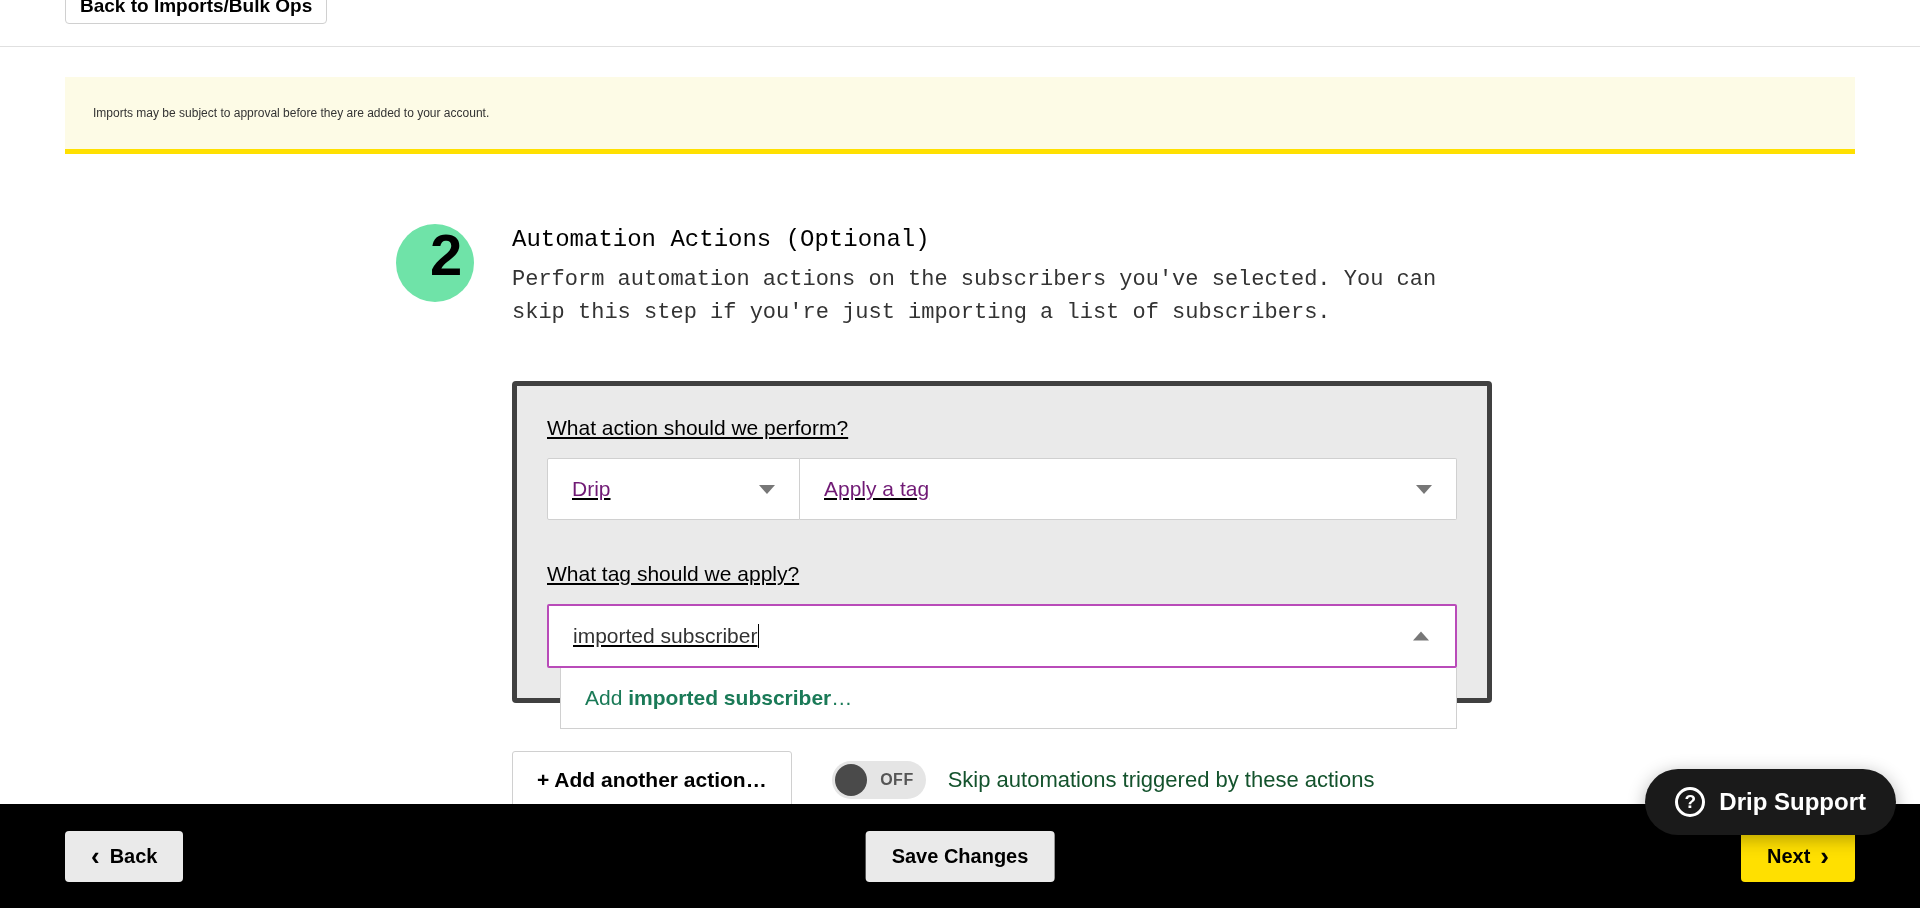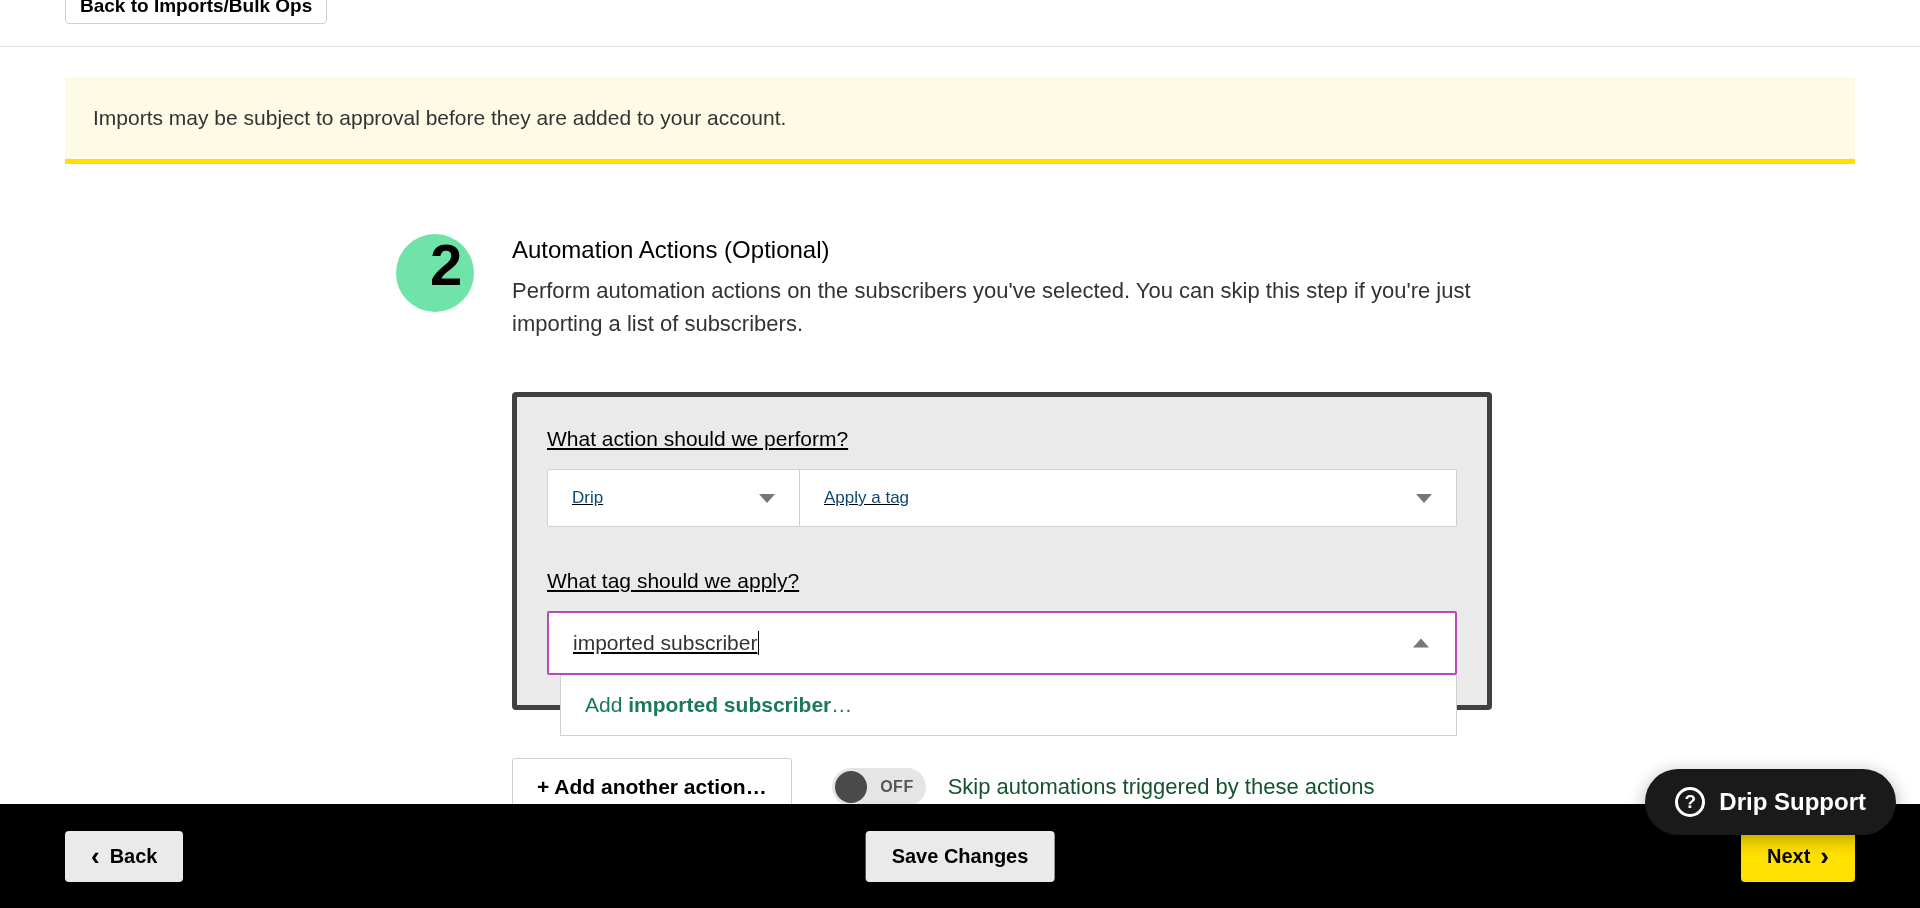--- a/index.html
+++ b/index.html
@@ -32,21 +32,21 @@
 }
 .divider {
   border: none;
   border-top: 1px solid #e0e0e0;
 }
 .notice {
   margin: 30px 65px 0 65px;
   background: #fdfbe6;
   border-bottom: 5px solid #ffe000;
   padding: 29px 28px;
-  font-size: 21px;
+  font-size: 12px;
   color: #333;
 }
 .content {
   max-width: 1200px;
   margin: 70px auto 0 auto;
   padding: 0 40px 140px 40px;
   position: relative;
 }
 .step-header {
   display: flex;
@@ -67,20 +67,21 @@
   font-size: 58px;
   font-weight: 700;
   color: #000;
   left: 34px;
   top: 2px;
   line-height: 1;
 }
 .step-text {
   flex: 1;
   padding-top: 2px;
+  font-family: Liberation Mono, monospace;
 }
 .step-title {
   font-size: 24px;
   font-weight: 500;
   color: #000;
   margin-bottom: 10px;
 }
 .step-desc {
   font-size: 22px;
   color: #333;
@@ -105,26 +106,26 @@
 }
 .select-row {
   display: flex;
   gap: 0;
   margin-bottom: 42px;
 }
 .select {
   background: #fff;
   border: 1px solid #d0d0d0;
   padding: 18px 24px;
-  font-size: 17px;
+  font-size: 21px;
   display: flex;
   align-items: center;
   justify-content: space-between;
   cursor: pointer;
-  color: #0c4a6e;
+  color: #701a75;
 }
 .select-left {
   width: 253px;
   border-radius: 2px 0 0 2px;
 }
 .select-right {
   flex: 1;
   border-left: none;
   border-radius: 0 2px 2px 0;
 }

